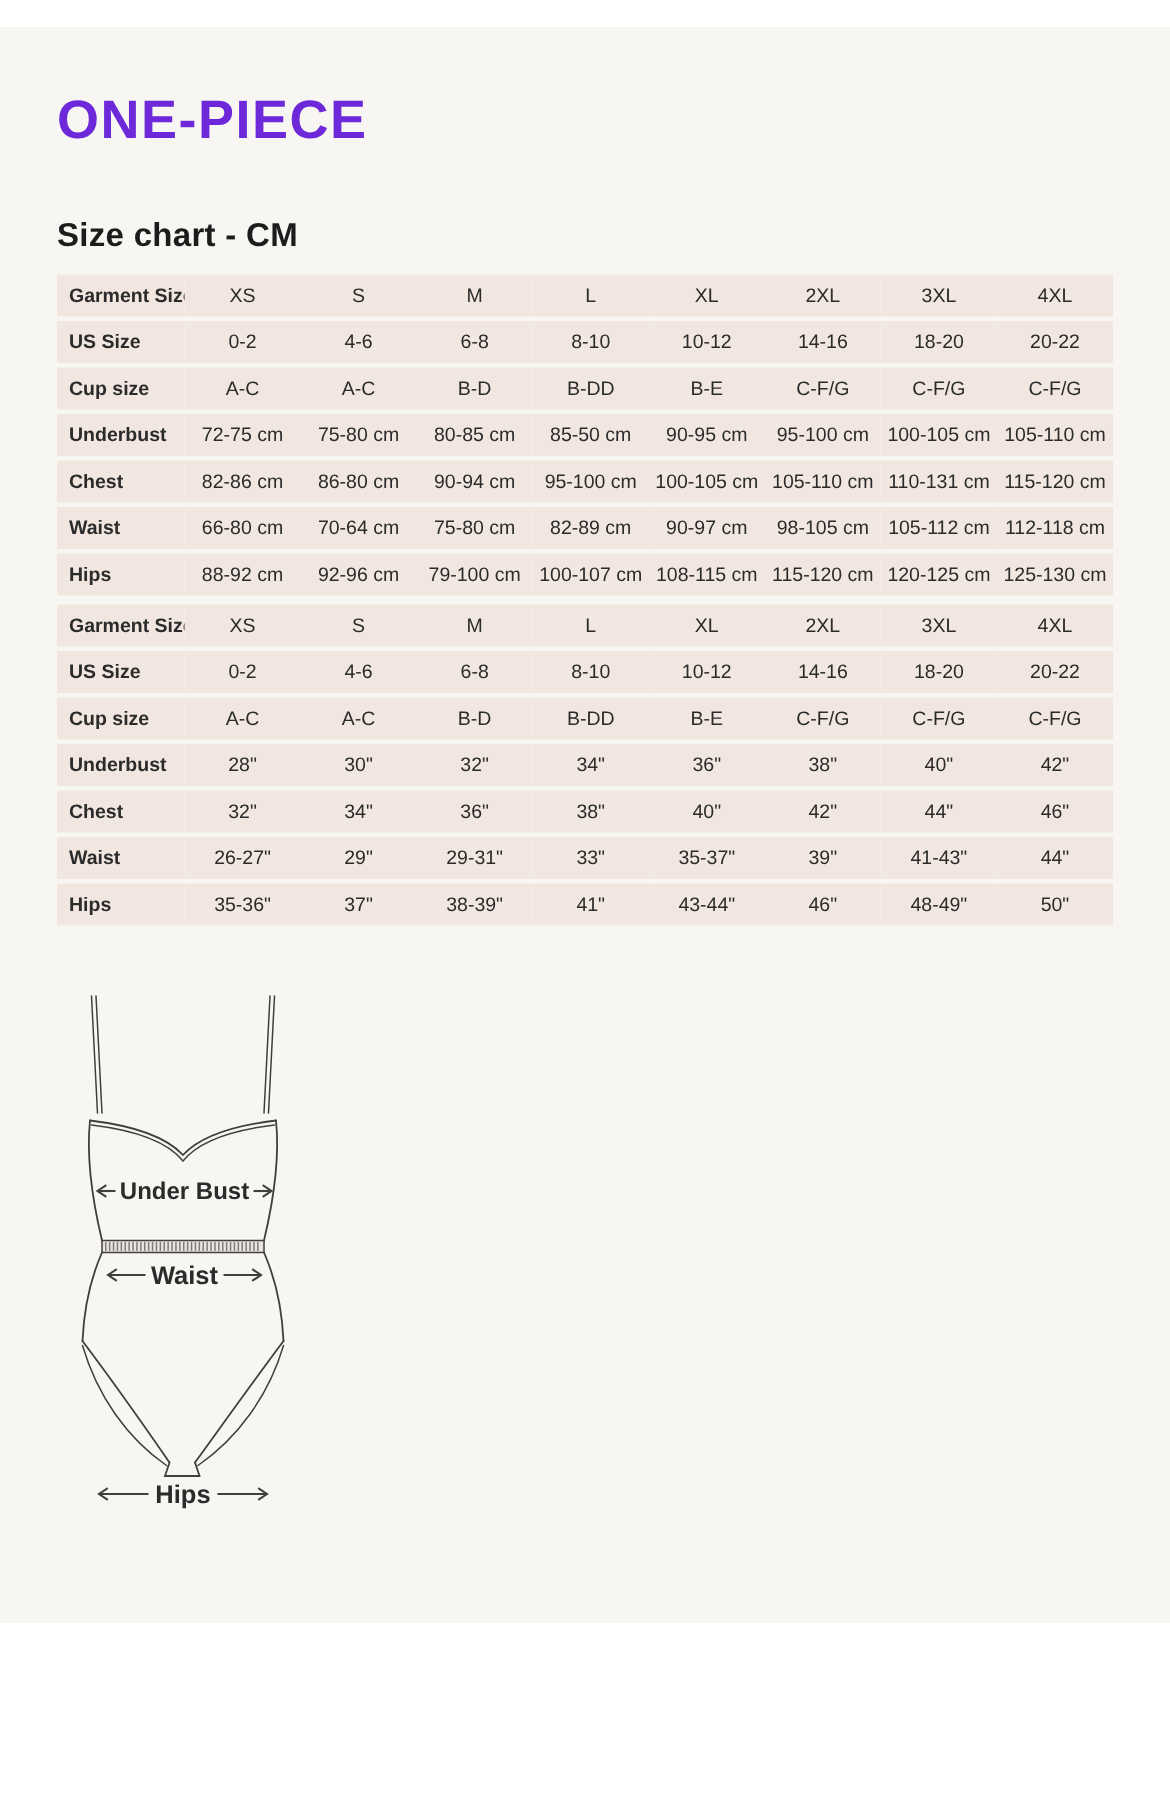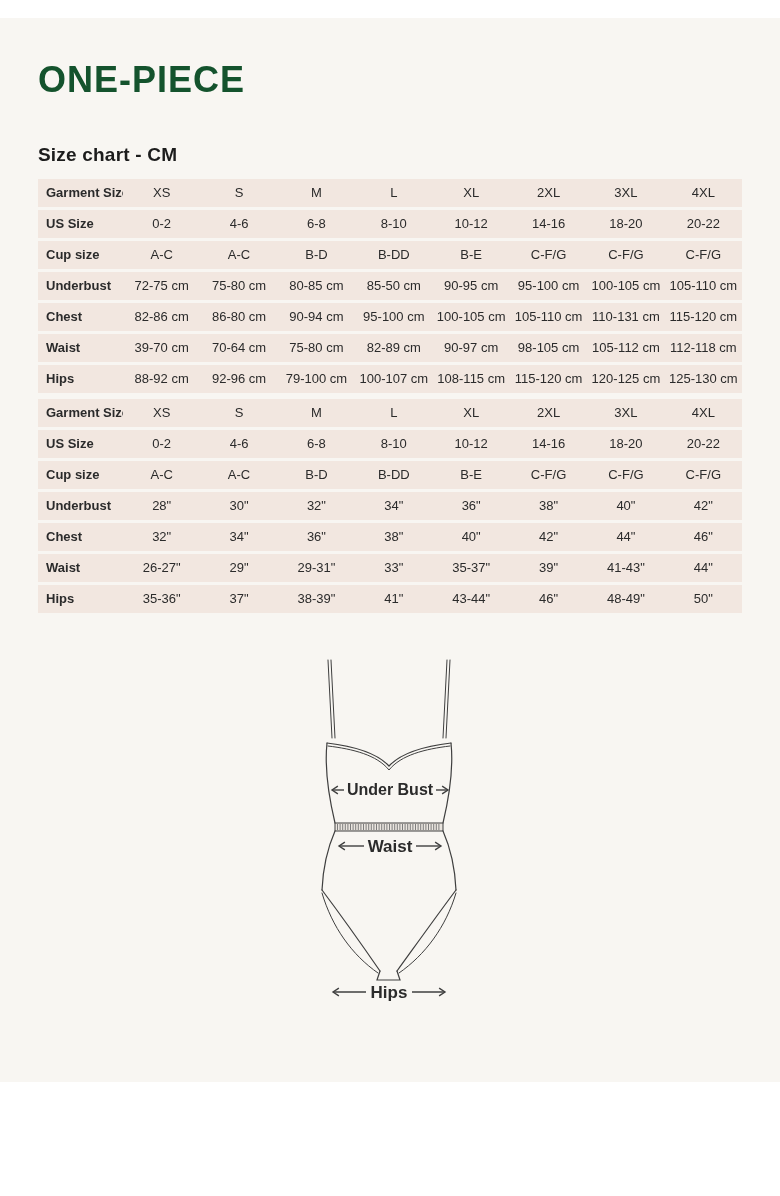--- a/index.html
+++ b/index.html
@@ -7,43 +7,43 @@
     width:780px; height:1196px; background:#ffffff;
     font-family:"Liberation Sans", sans-serif;
     color:#2b2b2b; overflow:hidden;
   }
   .panel {
     margin-top:18px; height:1064px; background:#f8f6f2;
     box-sizing:border-box; padding:42px 38px 0 38px;
   }
   h1.page-title {
     margin:0; font-size:36px; line-height:1.1; font-weight:700;
-    letter-spacing:1px; color:#14532d;
+    letter-spacing:1px; color:#6d28d9;
   }
   h2.section-title {
-    margin:30px 0 10px 0; font-size:19px; font-weight:700;
+    margin:30px 0 10px 0; font-size:22px; font-weight:700;
     color:#1c1c1c; letter-spacing:0.2px;
   }
   h2.section-title.mt-lg { margin-top:44px; }
   table.size-table {
     width:704px; table-layout:fixed;
     border-collapse:separate; border-spacing:0 3px;
     font-size:13px; color:#2b2b2b;
   }
   table.size-table col.label-col { width:85px; }
   table.size-table th, table.size-table td {
     background:#f2e7e0; height:28px; padding:0;
     text-align:center; font-weight:400; vertical-align:middle;
     white-space:nowrap; overflow:hidden;
   }
   table.size-table thead th { font-weight:400; }
   table.size-table th.row-label, table.size-table thead th:first-child {
     text-align:left; padding-left:8px; font-weight:700;
   }
-  .diagram-wrap { margin-top:36px; text-align:center; }
+  .diagram-wrap { margin-top:36px; text-align:left; }
   .diagram-wrap svg { display:inline-block; }
   svg .outline { fill:none; stroke:#3f3f3f; stroke-width:1.2; stroke-linecap:round; }
   svg .thin    { fill:none; stroke:#3f3f3f; stroke-width:1;   stroke-linecap:round; }
   svg .band-fill { fill:#eae5df; stroke:#3f3f3f; stroke-width:1; }
   svg .rib { stroke:#7d7d7d; stroke-width:6; stroke-dasharray:1 1.6; }
   svg .arrow { fill:none; stroke:#3f3f3f; stroke-width:1.4; }
   svg text.diagram-label {
     font-family:"Liberation Sans", sans-serif; font-weight:700;
     fill:#2b2b2b; text-anchor:middle;
   }
@@ -114,21 +114,21 @@
           <td>86-80 cm</td>
           <td>90-94 cm</td>
           <td>95-100 cm</td>
           <td>100-105 cm</td>
           <td>105-110 cm</td>
           <td>110-131 cm</td>
           <td>115-120 cm</td>
         </tr>
         <tr>
           <th class="row-label">Waist</th>
-          <td>39-70 cm</td>
+          <td>66-80 cm</td>
           <td>70-64 cm</td>
           <td>75-80 cm</td>
           <td>82-89 cm</td>
           <td>90-97 cm</td>
           <td>98-105 cm</td>
           <td>105-112 cm</td>
           <td>112-118 cm</td>
         </tr>
         <tr>
           <th class="row-label">Hips</th>

